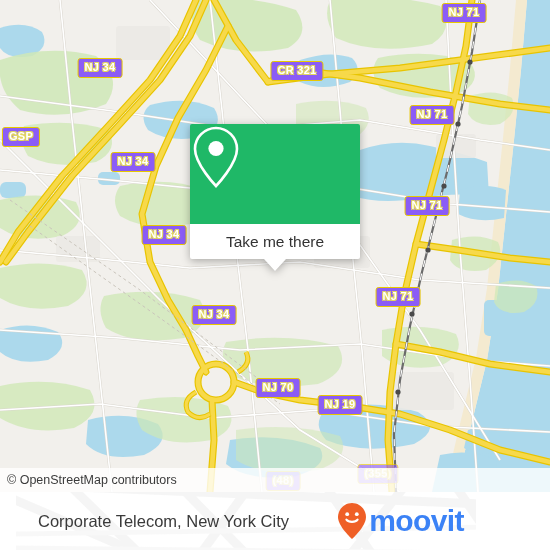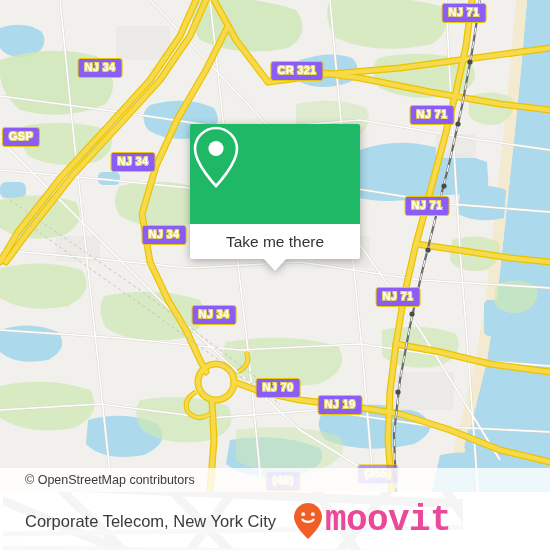--- a/index.html
+++ b/index.html
@@ -36,21 +36,21 @@
       -1px -1px 0 #e3d75f,  1px -1px 0 #e3d75f,
       -1px  1px 0 #e3d75f,  1px  1px 0 #e3d75f;
   }
   .shield.faded{ opacity:.62; }
 
   
   #attribution{
     position:absolute; left:0; top:468px; width:550px; height:24px;
     background:rgba(255,255,255,.80);
     display:flex; align-items:center;
-    padding-left:25px;
+    padding-left:7px;
     font-size:12.5px; color:#3b3b3b;
     font-family:"Liberation Sans", sans-serif;
     white-space:nowrap;
   }
 
   
   #popup{
     position:absolute; left:190px; top:124px;
     width:170px;
     filter:drop-shadow(0 2px 4px rgba(0,0,0,.30));
@@ -74,37 +74,37 @@
   #popup-tail{
     position:absolute; left:50%; top:135px;
     width:0; height:0; transform:translateX(-50%);
     border-left:11px solid transparent;
     border-right:11px solid transparent;
     border-top:12px solid #ffffff;
   }
 
   
   #footer{
-    position:absolute; left:3px; top:492px; width:460px; height:58px;
+    position:absolute; left:16px; top:492px; width:460px; height:58px;
     background:#ffffff; overflow:hidden;
   }
   #footer svg.bg{ position:absolute; left:0; top:-10px; opacity:.55; }
   #footer-title{
     position:absolute; left:22px; top:50%; transform:translateY(-50%);
     font-size:16.5px; color:#3a3a3a; white-space:nowrap;
     font-family:"Liberation Sans", sans-serif;
   }
   #brand{
     position:absolute; right:12px; top:50%; transform:translateY(-50%);
     display:flex; align-items:center; gap:2px;
   }
   #brand-word{
-    font-size:36px; font-weight:bold; color:#ec4899;
+    font-size:30px; font-weight:bold; color:#3b82f6;
     letter-spacing:-0.6px; line-height:1;
-    font-family:Liberation Mono, monospace;
+    font-family:Liberation Sans, sans-serif;
   }
 </style>
 </head>
 <body>
 
 <div id="app">
 
   <div id="map">
     <svg width="550" height="492" viewBox="0 0 550 492">
       <defs>

